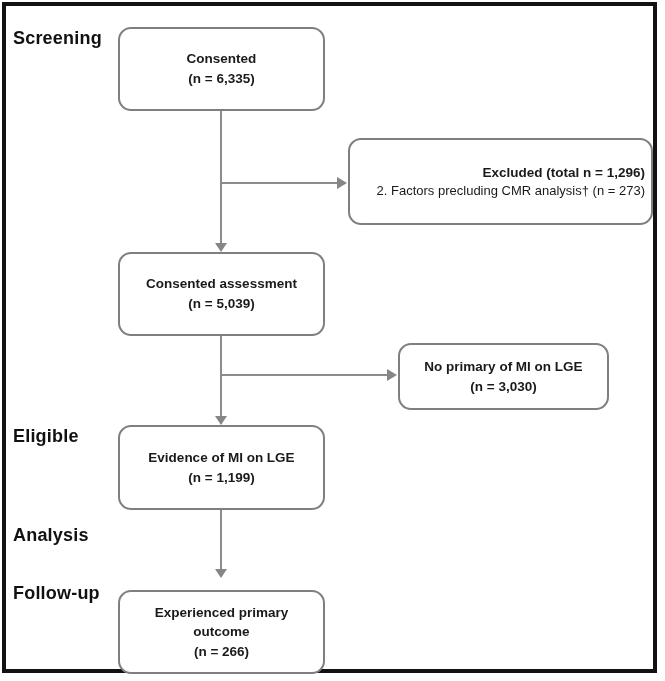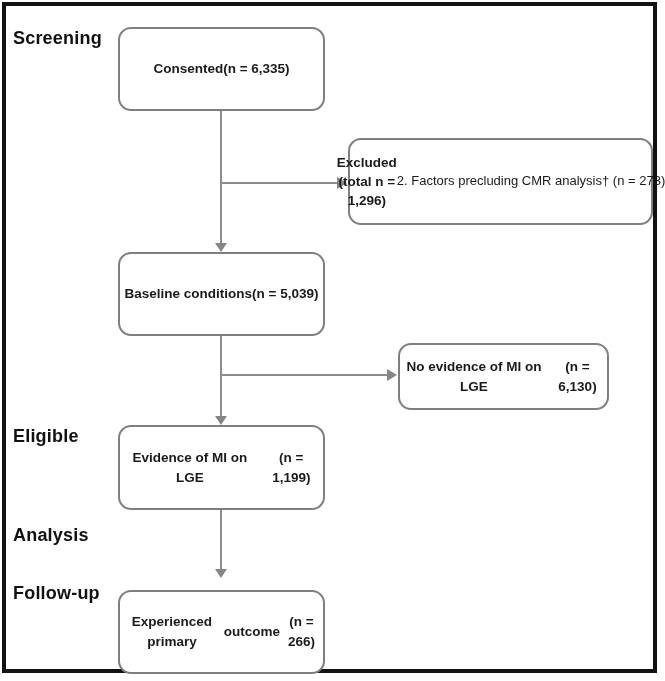--- a/index.html
+++ b/index.html
@@ -30,32 +30,32 @@
     letter-spacing: 0.2px;
     white-space: nowrap;
   }
   .box {
     position: absolute;
     background: #ffffff;
     border: 2px solid #7f7f7f;
     border-radius: 13px;
     box-sizing: border-box;
     display: flex;
-    flex-direction: row;
+    flex-direction: column;
     justify-content: center;
     align-items: center;
     text-align: center;
     color: #1a1a1a;
     font-size: 13.5px;
     font-weight: bold;
     line-height: 1.45;
   }
   .box .line { display: block; }
   .box-excluded {
-    align-items: center;
+    align-items: flex-end;
     text-align: left;
     padding: 4px 6px 4px 7px;
     line-height: 1.42;
   }
   .box-excluded .ex-title {
     text-align: center;
     font-weight: bold;
     font-size: 13.5px;
   }
   .box-excluded .ex-item {
@@ -116,27 +116,27 @@
     <span class="line">Consented</span>
     <span class="line">(n = 6,335)</span>
   </div>
 
   <div class="box box-excluded" style="left:348px; top:138px; width:305px; height:87px;">
     <span class="ex-title">Excluded (total n = 1,296)</span>
     <span class="ex-item">2. Factors precluding CMR analysis† (n = 273)</span>
   </div>
 
   <div class="box" style="left:118px; top:252px; width:207px; height:84px;">
-    <span class="line">Baseline conditions</span>
+    <span class="line">Consented assessment</span>
     <span class="line">(n = 5,039)</span>
   </div>
 
   <div class="box" style="left:398px; top:343px; width:211px; height:67px;">
-    <span class="line">No evidence of MI on LGE</span>
-    <span class="line">(n = 6,130)</span>
+    <span class="line">No primary of MI on LGE</span>
+    <span class="line">(n = 3,030)</span>
   </div>
 
   <div class="box" style="left:118px; top:425px; width:207px; height:85px;">
     <span class="line">Evidence of MI on LGE</span>
     <span class="line">(n = 1,199)</span>
   </div>
 
   <div class="box" style="left:118px; top:578px; width:207px; height:84px;margin-top:12px;">
     <span class="line">Experienced primary</span>
     <span class="line">outcome</span>

